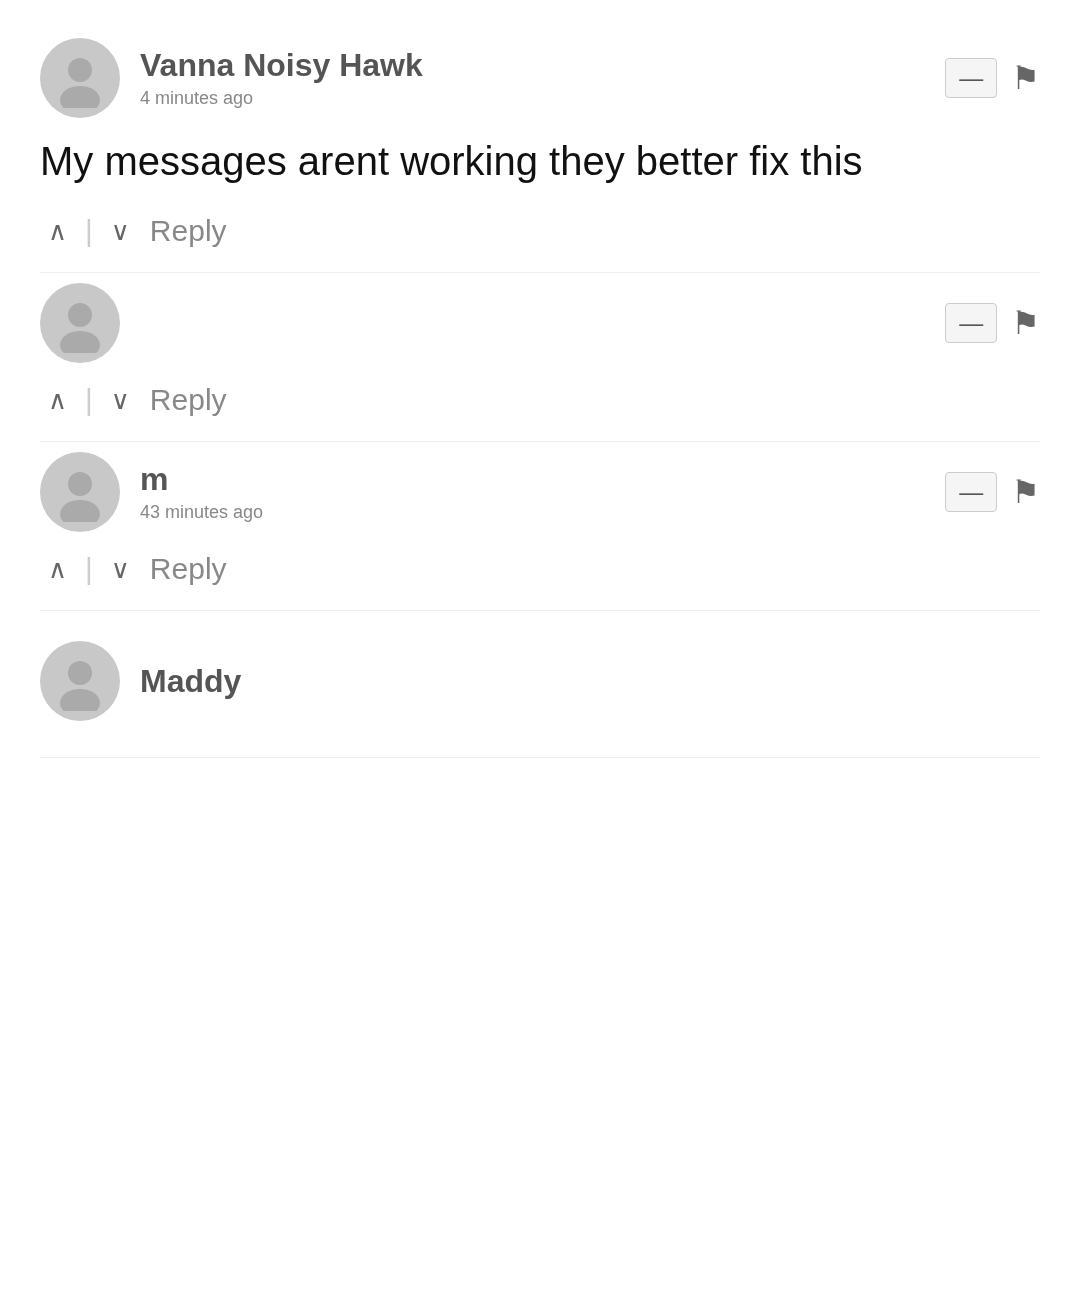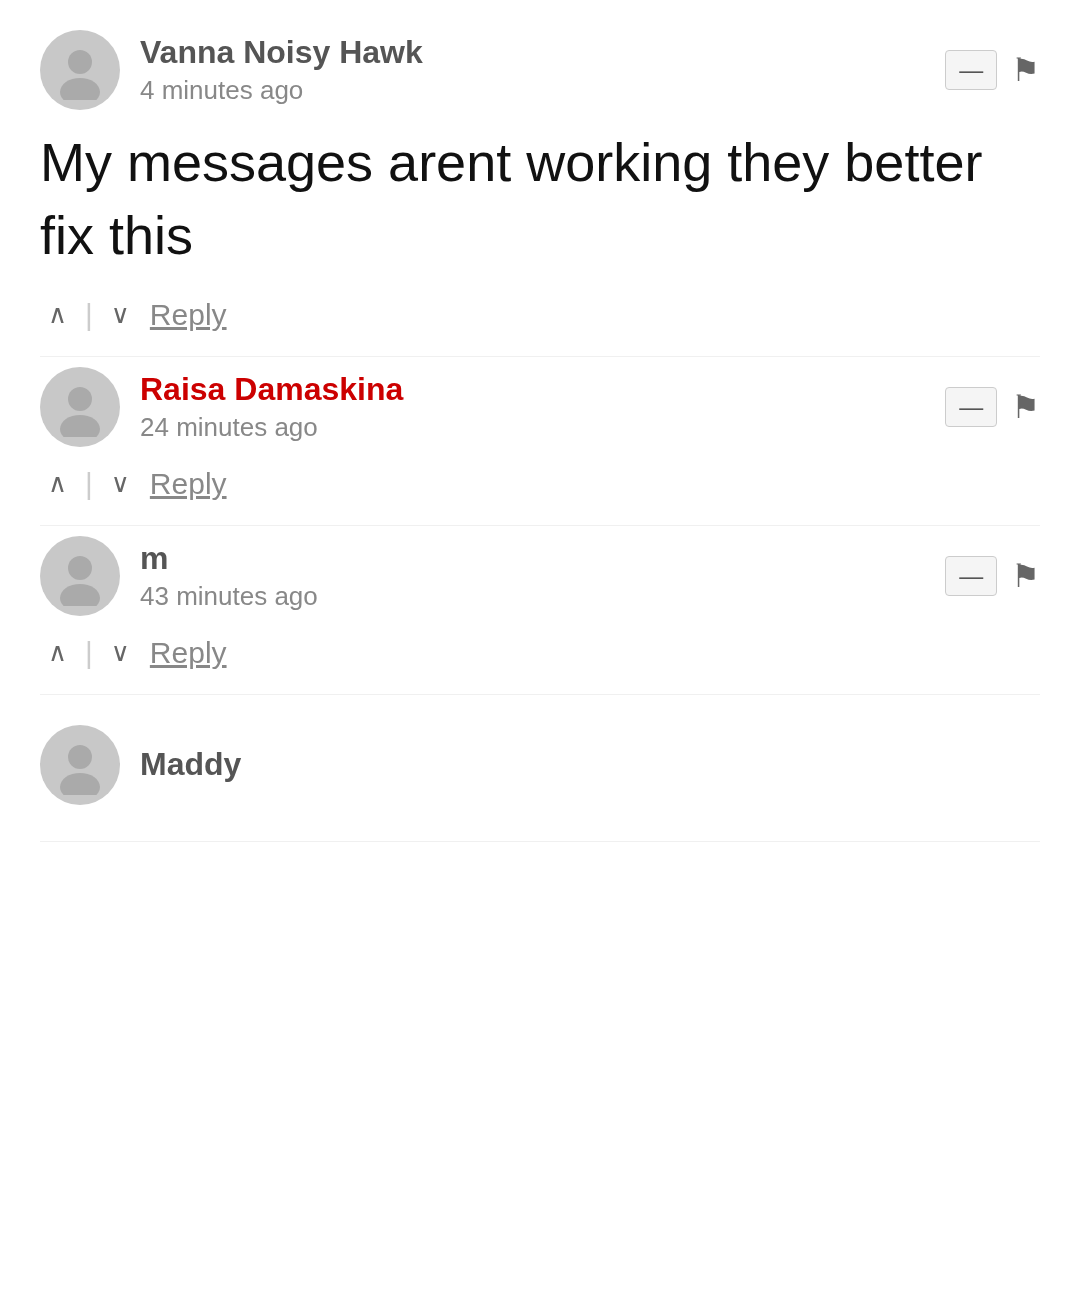--- a/index.html
+++ b/index.html
@@ -10,21 +10,21 @@
 
     body {
       background: #ffffff;
       font-family: Arial, Helvetica, sans-serif;
       width: 1080px;
       min-height: 1289px;
       overflow-x: hidden;
     }
 
     .comments-container {
-      padding: 30px 40px;
+      padding: 38px 40px;
     }
 
     .comment {
       margin-bottom: 10px;
       padding-bottom: 20px;
       border-bottom: 1px solid #f0f0f0;
     }
 
     .comment-header {
       display: flex;
@@ -67,21 +67,21 @@
       font-size: 32px;
       font-weight: bold;
       color: #555555;
     }
 
     .username.highlighted {
       color: #cc0000;
     }
 
     .timestamp {
-      font-size: 26px;
+      font-size: 18px;
       color: #888888;
     }
 
     .comment-actions-right {
       display: flex;
       align-items: center;
       gap: 14px;
     }
 
     .minus-btn {
@@ -97,21 +97,21 @@
       font-size: 24px;
       color: #555;
     }
 
     .flag-icon {
       font-size: 32px;
       color: #666666;
     }
 
     .comment-body {
-      font-size: 54px;
+      font-size: 40px;
       line-height: 1.35;
       color: #111111;
       margin-bottom: 22px;
       margin-top: 8px;
     }
 
     .comment-footer {
       display: flex;
       align-items: center;
       gap: 0;
@@ -135,21 +135,20 @@
     }
 
     .reply-btn {
       background: none;
       border: none;
       cursor: pointer;
       font-size: 30px;
       color: #888888;
       padding: 4px 12px;
       font-weight: normal;
-      text-decoration: underline;
     }
 
     .partial-comment {
       padding-top: 20px;
     }
   </style>
 </head>
 <body>
 
 <div class="comments-container">
@@ -190,24 +189,20 @@
 
   <div class="comment">
     <div class="comment-header">
       <div class="comment-header-left">
         <div class="avatar">
           <svg viewBox="0 0 60 60" xmlns="http://www.w3.org/2000/svg">
             <circle cx="30" cy="22" r="12" fill="#aaaaaa"></circle>
             <ellipse cx="30" cy="52" rx="20" ry="14" fill="#aaaaaa"></ellipse>
           </svg>
         </div>
-        <div class="user-info">
-          <span class="username highlighted">Raisa Damaskina</span>
-          <span class="timestamp">24 minutes ago</span>
-        </div>
       </div>
       <div class="comment-actions-right">
         <div class="minus-btn">
           <span>—</span>
         </div>
         <span class="flag-icon">⚑</span>
       </div>
     </div>
     <div class="comment-footer">
       <button class="vote-btn">

